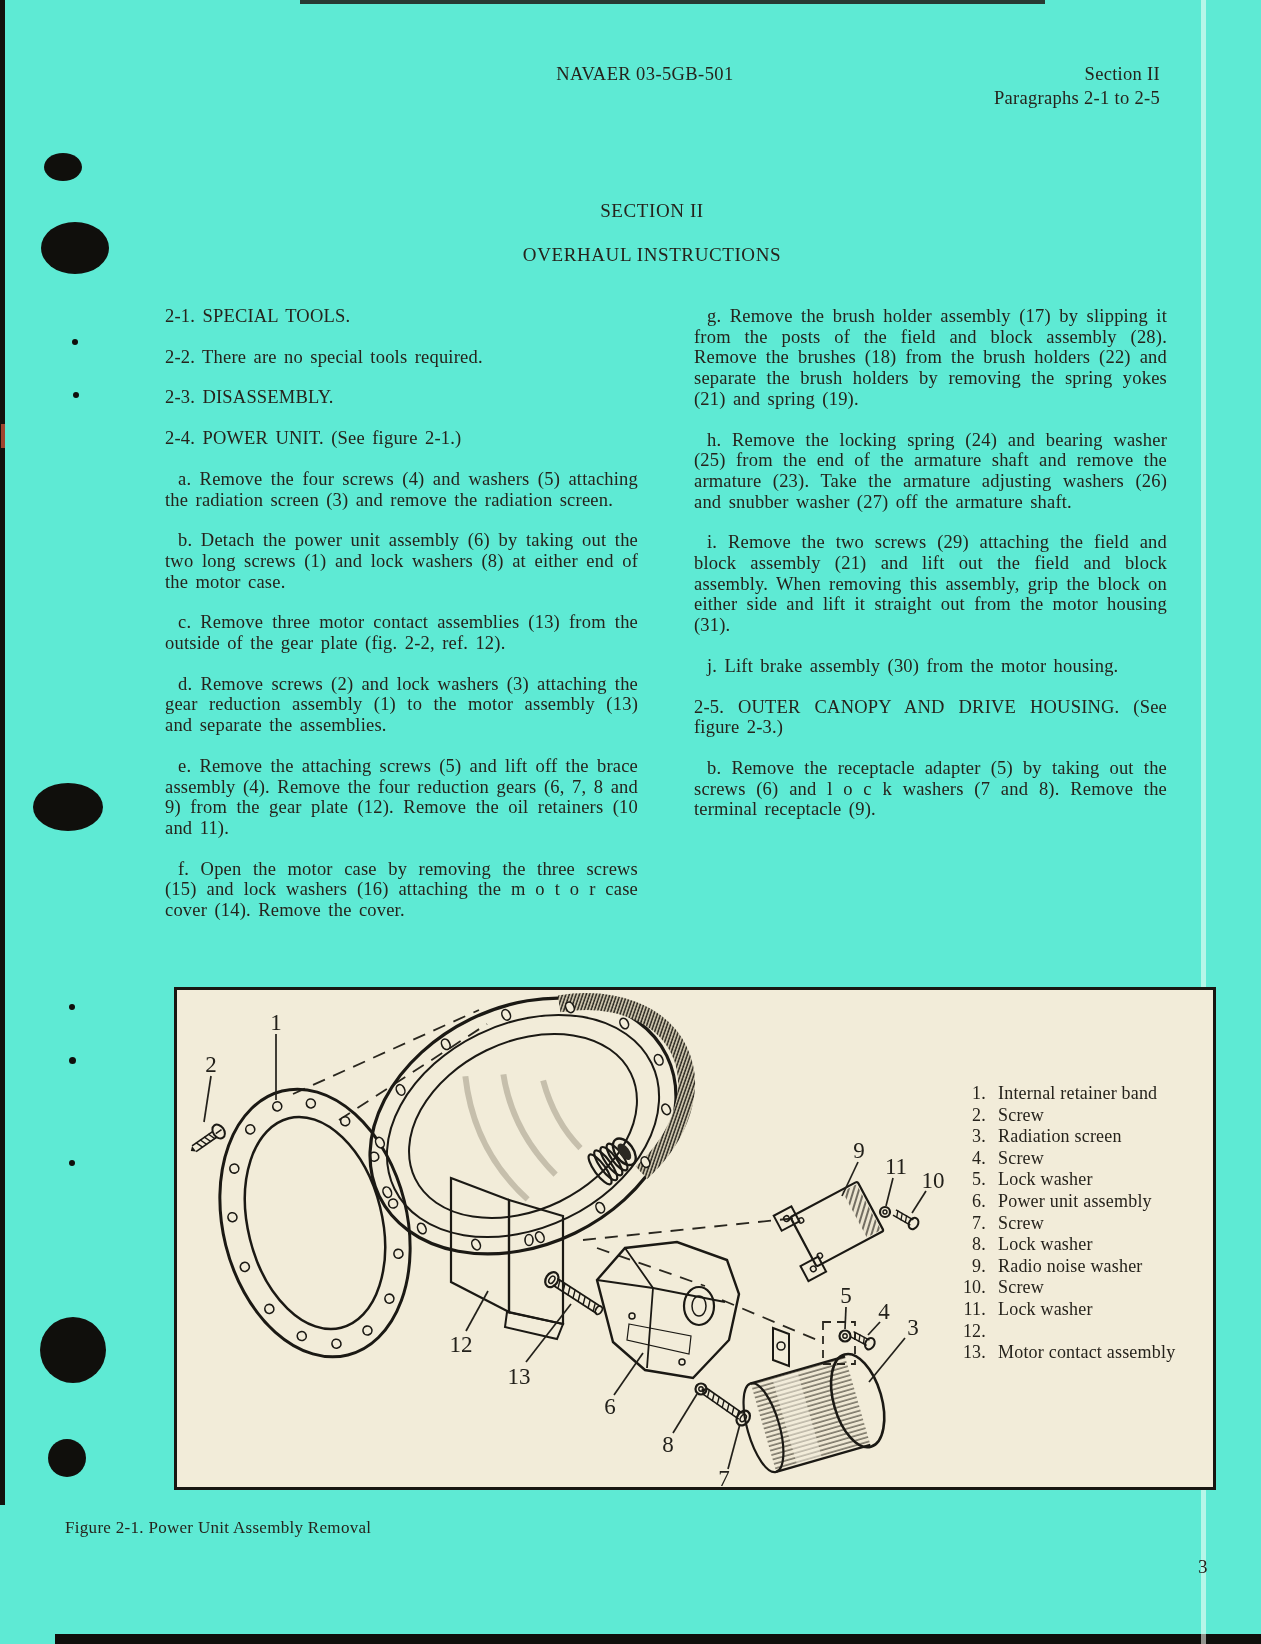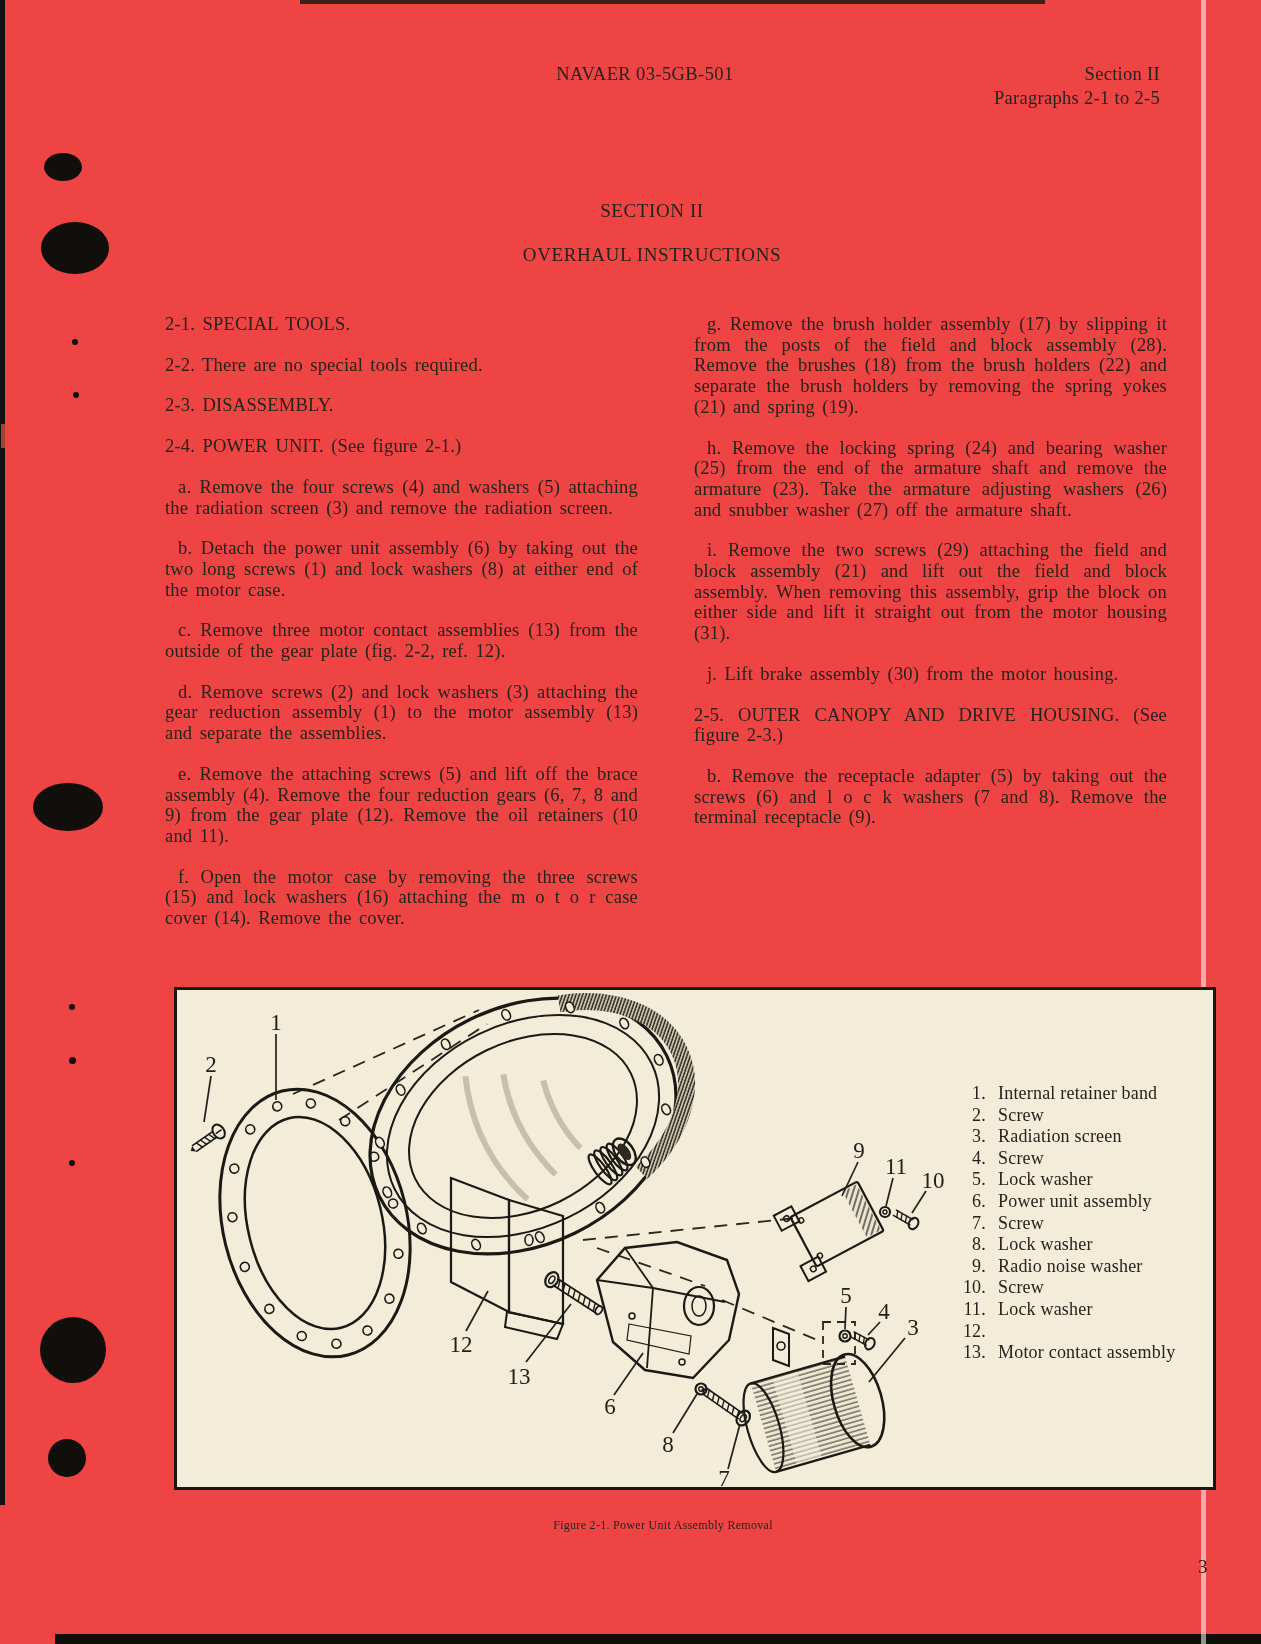--- a/index.html
+++ b/index.html
@@ -1,18 +1,18 @@
 <!DOCTYPE html>
 <html><head>
 <meta charset="utf-8">
 <style>
   html,body{margin:0;padding:0;background:#555;}
   .page{
     position:relative; width:1261px; height:1644px;
-    background:#ef4444;
+    background:#5eead4;
     font-family:"Liberation Serif", serif;
     color:#26231c;
     overflow:hidden;
   }
   .fold-line{position:absolute; top:0; left:1201px; width:5px; height:1644px;
     background:rgba(255,255,248,.55);}
   .edge-left{position:absolute; left:0; top:0; width:5px; height:1505px; background:#14120e;}
   .edge-bottom{position:absolute; left:55px; top:1634px; width:1206px; height:10px; background:#0f0e0b;}
   .edge-top{position:absolute; left:300px; top:0; width:745px; height:4px; background:#1d1b16; opacity:.85;}
   .red-mark{position:absolute; left:1px; top:424px; width:4px; height:24px; background:#a0452f;}
@@ -22,35 +22,35 @@
     font-size:18.5px; letter-spacing:.4px;}
   .hdr-right{position:absolute; top:62px; left:860px; width:300px; text-align:right;
     font-size:18.5px; line-height:24px; letter-spacing:.3px;}
   .title-line{position:absolute; left:42px; width:1220px; text-align:center;
     font-size:19px; letter-spacing:.6px;}
   .t1{top:200px;} .t2{top:244px;}
 
   .cols{position:absolute; left:165px; top:306px; width:1002px; display:flex; gap:56px;}
   .col{width:473px; text-align:justify; font-size:18.5px; line-height:20.7px;
     word-spacing:2.5px; letter-spacing:.2px;}
-  .col p{margin:8px 0 20px 0;}
+  .col p{margin:0 0 20px 0;}
   .col p.para{text-indent:13px;}
 
   .figure-box{position:absolute; left:174px; top:987px; width:1042px; height:503px;
     border:3px solid #191712; box-sizing:border-box; background:#f2ecd9;}
   .figure-box svg{display:block; width:1036px; height:497px;}
 
   .parts-list{position:absolute; left:942px; top:1083px; width:256px;
     font-size:18px; line-height:21.6px; letter-spacing:.2px;}
   .parts-row{display:flex; align-items:flex-start;}
   .parts-num{width:44px; text-align:right; flex:none; margin-right:12px;}
   .parts-label{width:200px;}
 
-  .fig-caption{position:absolute; left:65px; top:1518px; width:1196px; text-align:center;
-    font-size:12px; letter-spacing:.3px;}
+  .fig-caption{position:absolute; left:65px; top:1518px; width:1196px; text-align:left;
+    font-size:17px; letter-spacing:.3px;}
   .page-num{position:absolute; left:1198px; top:1556px; font-size:19px;}
 
   svg text.callout{font-family:"Liberation Serif", serif; font-size:23px; fill:#23211b;}
   svg .ln{stroke:#23211b; stroke-width:1.7; fill:none;}
   svg .dash{stroke:#2a271f; stroke-width:1.8; fill:none; stroke-dasharray:13 9;}
   svg .ot{stroke:#1b1914; fill:none;}
 </style>
 </head>
 <body>
 

